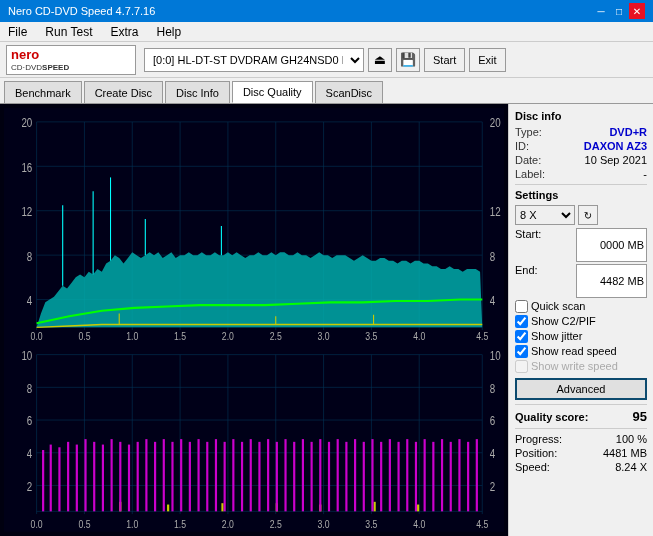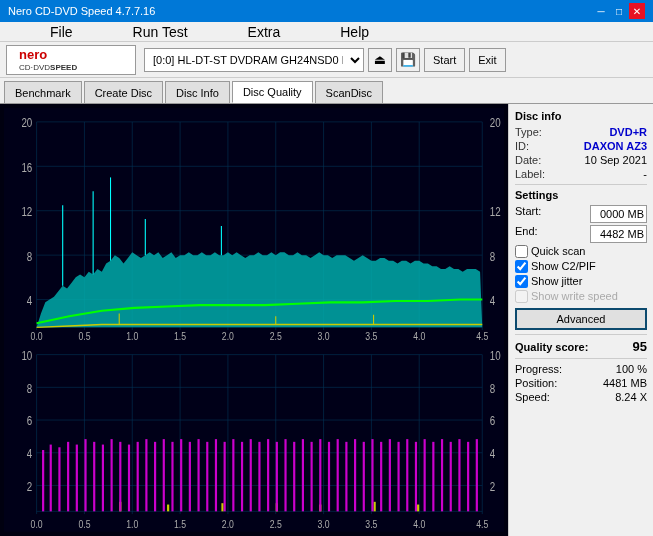--- a/index.html
+++ b/index.html
@@ -39,45 +39,45 @@
     .menu-bar {
       background: #f0f0f0;
       border-bottom: 1px solid #ccc;
       height: 20px;
       display: flex;
       align-items: center;
       padding: 0 4px;
       gap: 10px;
     }
     .menu-item {
-      font-size: 14px;
+      font-size: 12px;
       padding: 0 4px;
       cursor: pointer;
       height: 100%;
-      display: flex; align-items: center; margin-left: 42px;
+      display: flex; align-items: center;
     }
 
     
     .toolbar {
       background: #f0f0f0;
       border-bottom: 1px solid #ccc;
       height: 36px;
       display: flex;
       align-items: center;
       padding: 2px 6px;
       gap: 4px;
     }
     .nero-logo {
       width: 130px;
       height: 30px;
       display: flex;
       align-items: center;
       background: white;
       border: 1px solid #999;
-      padding: 2px 12px;
+      padding: 2px 4px;
       margin-right: 4px;
     }
     .logo-text {
       font-weight: bold;
       font-size: 13px;
       color: #cc0000;
     }
     .logo-sub {
       font-size: 8px;
       color: #333;
@@ -184,24 +184,24 @@
       margin-bottom: 3px;
       gap: 3px;
     }
     select.speed-select {
       width: 60px; height: 20px;
       font-size: 11px;
       border: 1px solid #999;
     }
 
     .input-field {
-      width: 57px; height: 18px;
-      font-size: 11px;
-      border: 1px solid #999;
-      padding: 8px 2px;
+      width: 71px; height: 18px;
+      font-size: 11px;
+      border: 1px solid #999;
+      padding: 16px 2px;
       text-align: right;
       background: white;
     }
 
     .checkbox-row {
       display: flex;
       align-items: flex-start;
       gap: 3px;
       margin-bottom: 2px;
       font-size: 11px;
@@ -481,40 +481,53 @@
       <span class="value-normal">10 Sep 2021</span>
     </div>
     <div class="side-row">
       <span class="label">Label:</span>
       <span class="value-normal">-</span>
     </div>
 
     <div class="divider"></div>
 
     <div class="side-section-title">Settings</div>
+    <div class="settings-row">
+      <select class="speed-select">
+        <option>8 X</option>
+        <option>4 X</option>
+        <option>12 X</option>
+        <option>16 X</option>
+      </select>
+      <div class="toolbar-icon-btn" style="width:20px;height:20px;font-size:10px;">↻</div>
+    </div>
     <div class="side-row">
       <span>Start:</span>
       <input type="text" class="input-field" value="0000 MB" style="">
     </div>
     <div class="side-row">
       <span>End:</span>
       <input type="text" class="input-field" value="4482 MB" style="">
     </div>
 
     <div class="checkbox-row">
       <input type="checkbox" style="">
       <span>Quick scan</span>
     </div>
     <div class="checkbox-row">
       <input type="checkbox" checked="" style="">
       <span>Show C2/PIF</span>
     </div>
     <div class="checkbox-row">
       <input type="checkbox" checked="" style="">
       <span>Show jitter</span>
+    </div>
+    <div class="checkbox-row">
+      <input type="checkbox" checked="" style="">
+      <span>Show read speed</span>
     </div>
     <div class="checkbox-row">
       <input type="checkbox" disabled="" style="">
       <span class="label-disabled">Show write speed</span>
     </div>
 
     <button class="advanced-btn">Advanced</button>
 
     <div class="divider"></div>
 

